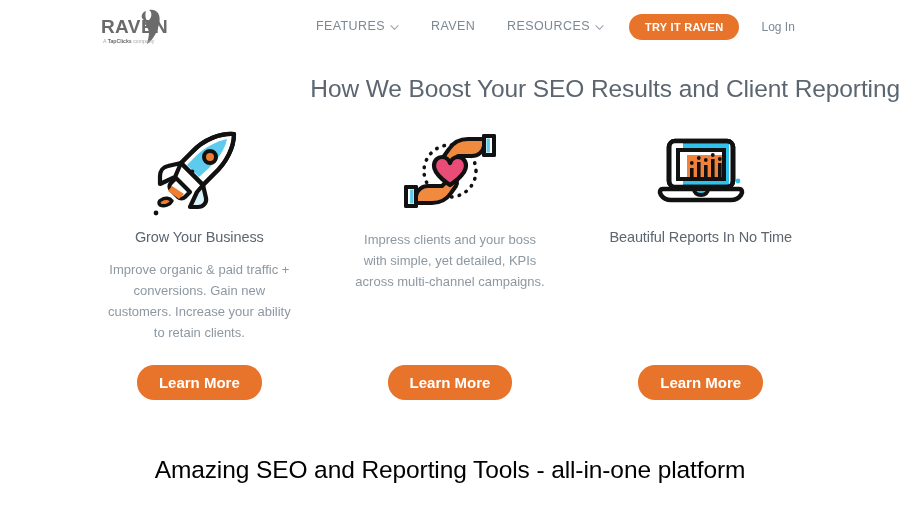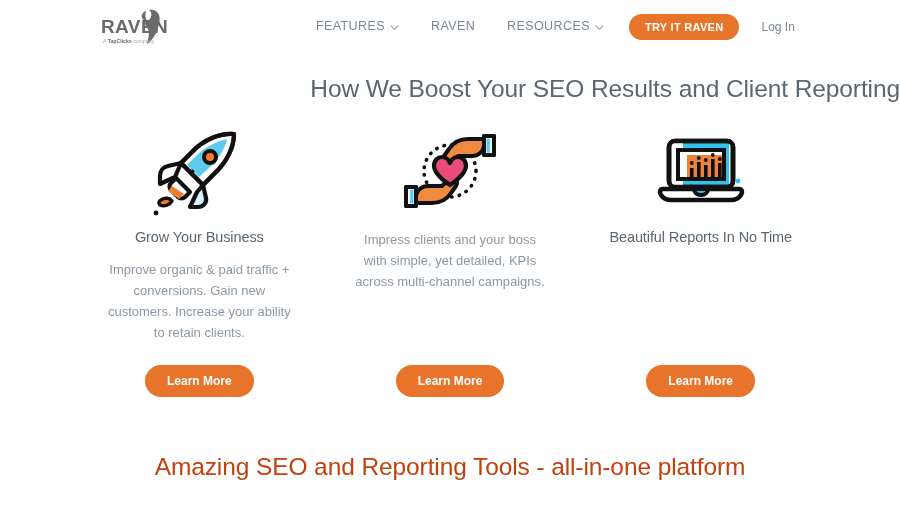--- a/index.html
+++ b/index.html
@@ -140,36 +140,36 @@
     line-height: 21px;
     color: #8d98a2;
     max-width: 192px;
   }
 
   .learn-btn {
     background: #e8732a;
     color: #ffffff;
     border: none;
     border-radius: 17px;
-    font-size: 12px;
+    font-size: 15px;
     font-weight: bold;
     padding: 9px 22px;
     cursor: pointer;
     font-family: "Liberation Sans", sans-serif;
     margin-top: 22px;
     white-space: nowrap;
   }
 
   .col-spacer { flex: 1 1 auto; }
 
   
   .bottom-title {
     text-align: center;
     font-size: 24.5px;
-    color: #c2410c;
+    color: #000000;
     font-weight: normal;
     margin-top: 56px;
     letter-spacing: -0.1px;
   }
 </style>
 </head>
 <body>
 
 <div class="header">
 

